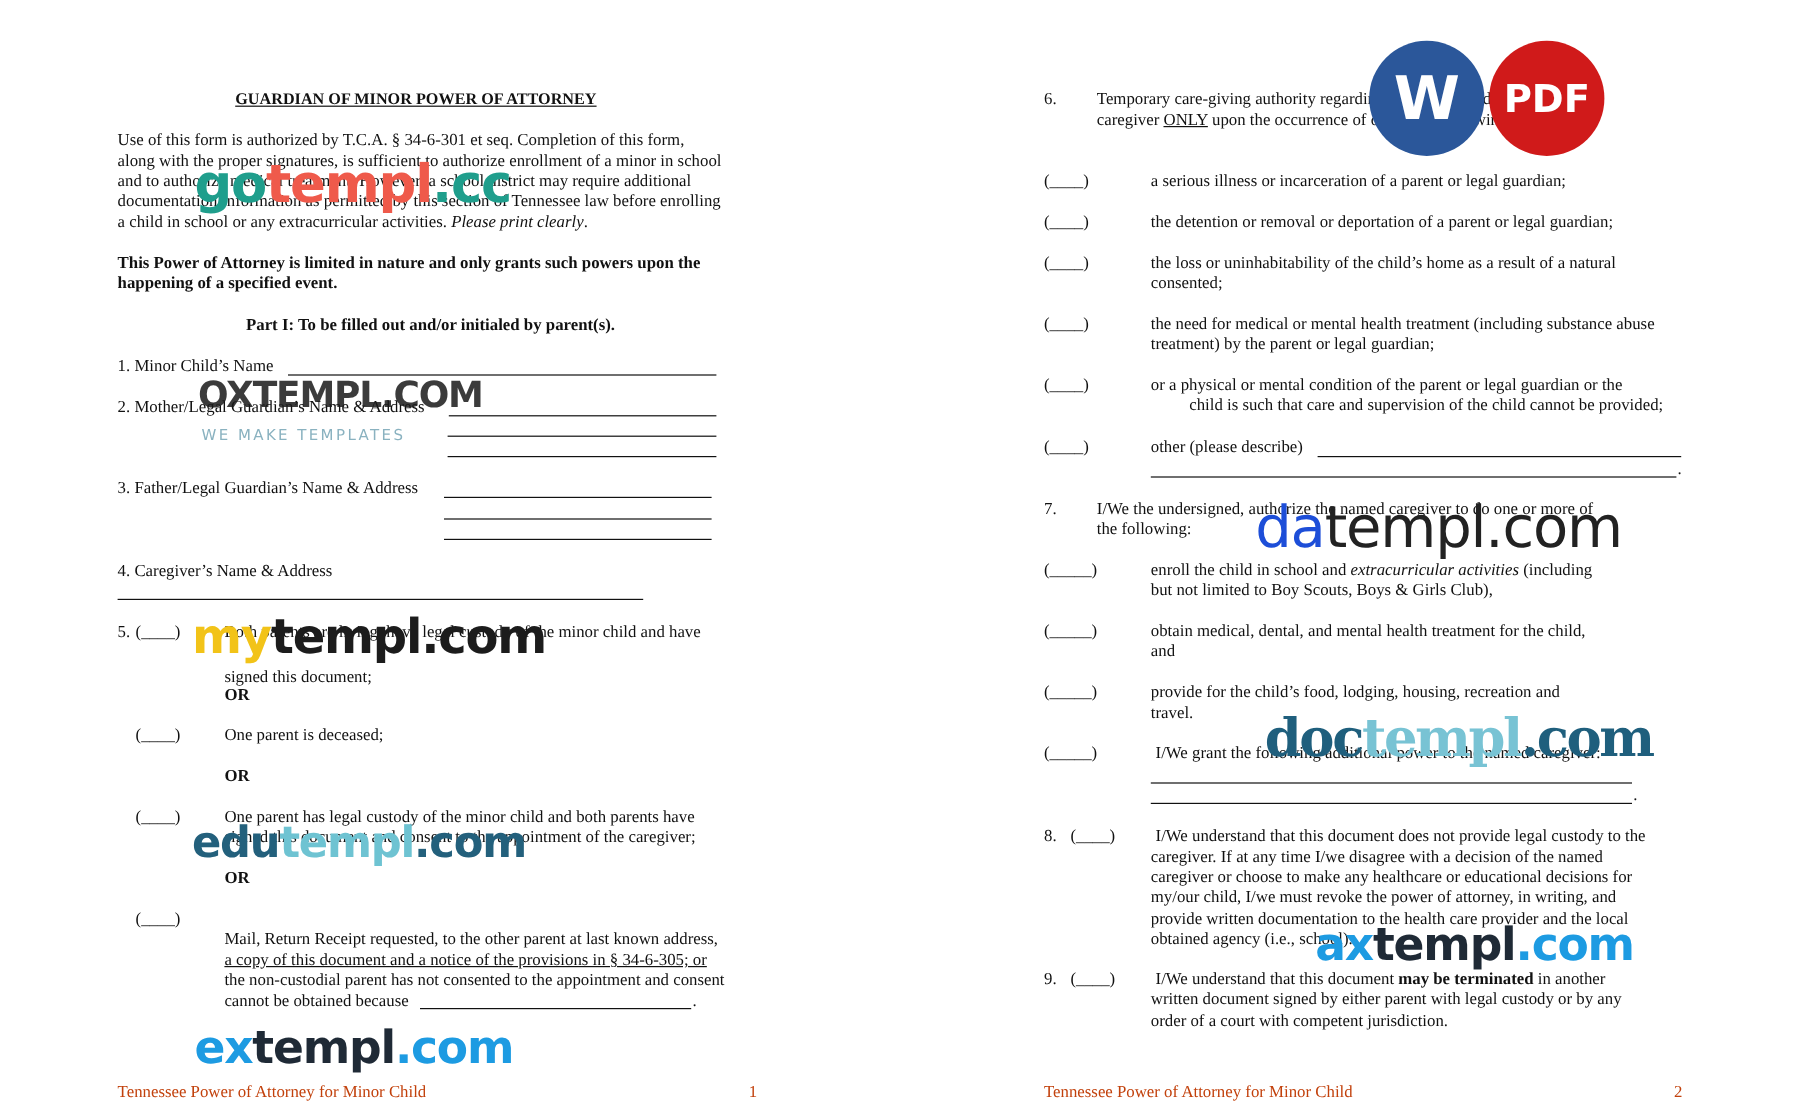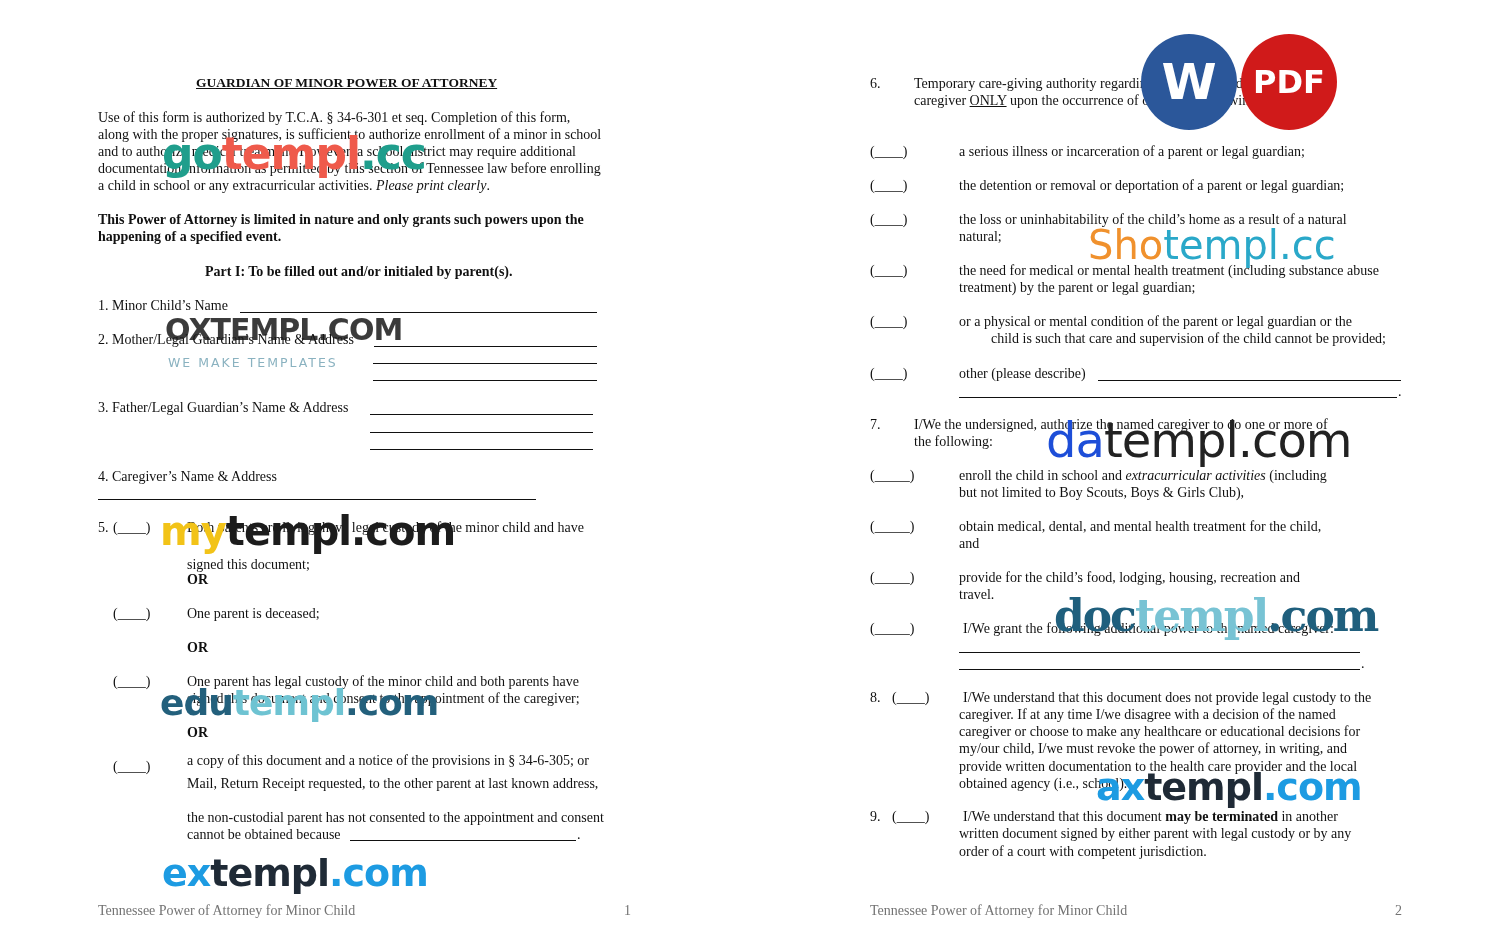--- a/index.html
+++ b/index.html
@@ -19,21 +19,21 @@
     background: #e3e3e3;
     border-left: 1px solid #a8a8a8; border-right: 1px solid #b5b5b5;
     box-sizing: border-box;
   }
   .t { position: absolute; font-size: 14px; line-height: 17px; white-space: nowrap; }
   .b { font-weight: bold; }
   .i { font-style: italic; }
   .u { text-decoration: underline; }
   .title { font-weight: bold; text-decoration: underline; font-size: 13.5px; }
   .line { position: absolute; border-bottom: 1px solid #111; height: 0; }
-  .footer { position: absolute; font-size: 14px; color: #737373; white-space: nowrap; }
+  .footer { position: absolute; font-size: 14px; color: #c2410c; white-space: nowrap; }
   .wm { position: absolute; font-family: "DejaVu Sans", sans-serif; font-weight: bold; white-space: nowrap; pointer-events: none; }
   .badge {
     position: absolute; width: 96px; height: 96px; border-radius: 50%;
     color: #fff; font-family: "DejaVu Sans", sans-serif; font-weight: bold;
     display: flex; align-items: center; justify-content: center;
   }
 </style>
 </head>
 <body>
 
@@ -79,21 +79,21 @@
   <div class="t" style="left:187px;top:605px;">One parent is deceased;</div>
   <div class="t b" style="left:187px;top:639px;">OR</div>
 
   <div class="t" style="left:113px;top:673px;">(____)</div>
   <div class="t" style="left:187px;top:673px;">One parent has legal custody of the minor child and both parents have</div>
   <div class="t" style="left:187px;top:690px;">signed this document and consent to the appointment of the caregiver;</div>
   <div class="t b" style="left:187px;top:724px;">OR</div>
 
   <div class="t" style="left:113px;top:758px;">(____)</div>
   <div class="t" style="left:187px;top:775px;">Mail, Return Receipt requested, to the other parent at last known address,</div>
-  <div class="t" style="left:187px;top:752px;">a copy of this document and a notice of the provisions in § 34-6-305; or</div>
+  <div class="t" style="left:187px;top:792px;text-decoration:underline;">a copy of this document and a notice of the provisions in § 34-6-305; or</div>
   <div class="t" style="left:187px;top:809px;">the non-custodial parent has not consented to the appointment and consent</div>
   <div class="t" style="left:187px;top:826px;">cannot be obtained because</div>
   <div class="line" style="left:350px;top:840px;width:226px;"></div>
   <div class="t" style="left:577px;top:826px;">.</div>
 
   <div class="footer" style="left:98px;top:903px;">Tennessee Power of Attorney for Minor Child</div>
   <div class="footer" style="left:624px;top:903px;">1</div>
 
   <div class="wm" style="left:162px;top:128px;font-size:44px;letter-spacing:-1px;"><span style="color:#1f9e8c">go</span><span style="color:#ef5a4b">templ</span><span style="color:#1f9e8c">.cc</span></div>
   <div class="wm" style="left:165px;top:312px;font-size:30px;color:#1a1a1a;opacity:0.85;letter-spacing:-1px;">OXTEMPL.COM</div>
@@ -109,21 +109,21 @@
   <div class="t" style="left:153px;top:92px;"><span>caregiver </span><span class="u">ONLY</span><span> upon the occurrence of one of the following:</span></div>
 
   <div class="t" style="left:109px;top:143px;">(____)</div>
   <div class="t" style="left:198px;top:143px;">a serious illness or incarceration of a parent or legal guardian;</div>
 
   <div class="t" style="left:109px;top:177px;">(____)</div>
   <div class="t" style="left:198px;top:177px;">the detention or removal or deportation of a parent or legal guardian;</div>
 
   <div class="t" style="left:109px;top:211px;">(____)</div>
   <div class="t" style="left:198px;top:211px;">the loss or uninhabitability of the child’s home as a result of a natural</div>
-  <div class="t" style="left:198px;top:228px;">natural;</div>
+  <div class="t" style="left:198px;top:228px;">consented;</div>
 
   <div class="t" style="left:109px;top:262px;">(____)</div>
   <div class="t" style="left:198px;top:262px;">the need for medical or mental health treatment (including substance abuse</div>
   <div class="t" style="left:198px;top:279px;">treatment) by the parent or legal guardian;</div>
 
   <div class="t" style="left:109px;top:313px;">(____)</div>
   <div class="t" style="left:198px;top:313px;">or a physical or mental condition of the parent or legal guardian or the</div>
   <div class="t" style="left:198px;top:330px;margin-left:32px;">child is such that care and supervision of the child cannot be provided;</div>
 
   <div class="t" style="left:109px;top:365px;">(____)</div>
@@ -165,21 +165,20 @@
 
   <div class="t" style="left:109px;top:808px;">9.</div>
   <div class="t" style="left:131px;top:808px;">(____)</div>
   <div class="t" style="left:202px;top:808px;"><span>I/We understand that this document </span><span class="b">may be terminated</span><span> in another</span></div>
   <div class="t" style="left:198px;top:825px;">written document signed by either parent with legal custody or by any</div>
   <div class="t" style="left:198px;top:843px;">order of a court with competent jurisdiction.</div>
 
   <div class="footer" style="left:109px;top:903px;">Tennessee Power of Attorney for Minor Child</div>
   <div class="footer" style="left:634px;top:903px;">2</div>
 
-  <div class="wm" style="left:327px;top:222px;font-size:40px;font-weight:normal;letter-spacing:0px;"><span style="color:#f0912d">Sho</span><span style="color:#2aa8c9">templ.cc</span></div>
   <div class="wm" style="left:285px;top:412px;font-size:48px;font-weight:normal;letter-spacing:-1px;"><span style="color:#1d4ed8">da</span><span style="color:#222">templ.com</span></div>
   <div class="wm" style="left:293px;top:590px;font-size:44px;font-family:'DejaVu Serif',serif;letter-spacing:-2px;"><span style="color:#1f5f7d">doc</span><span style="color:#78c3d4">templ</span><span style="color:#1f5f7d">.com</span></div>
   <div class="wm" style="left:335px;top:765px;font-size:38px;letter-spacing:-1px;"><span style="color:#1d9be2">ax</span><span style="color:#1f2a36">templ</span><span style="color:#1d9be2">.com</span></div>
 
   <div class="badge" style="left:380px;top:34px;background:#2b579a;font-size:50px;">
       <span>W</span>
     </div>
   <div class="badge" style="left:480px;top:34px;background:#d01a1a;font-size:32px;">
       <span>PDF</span>
     </div>

